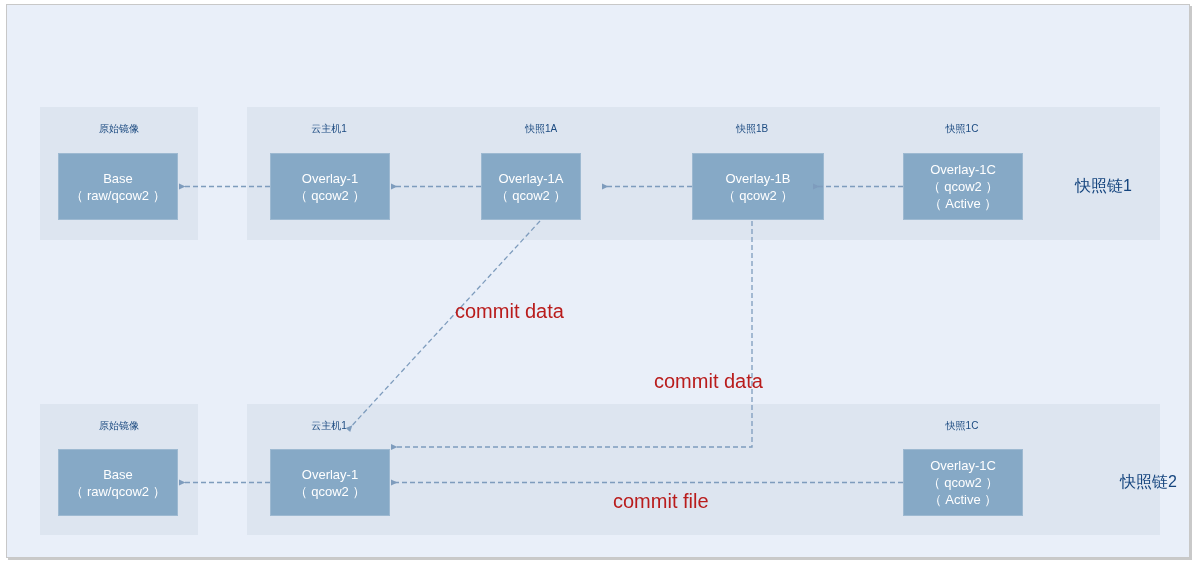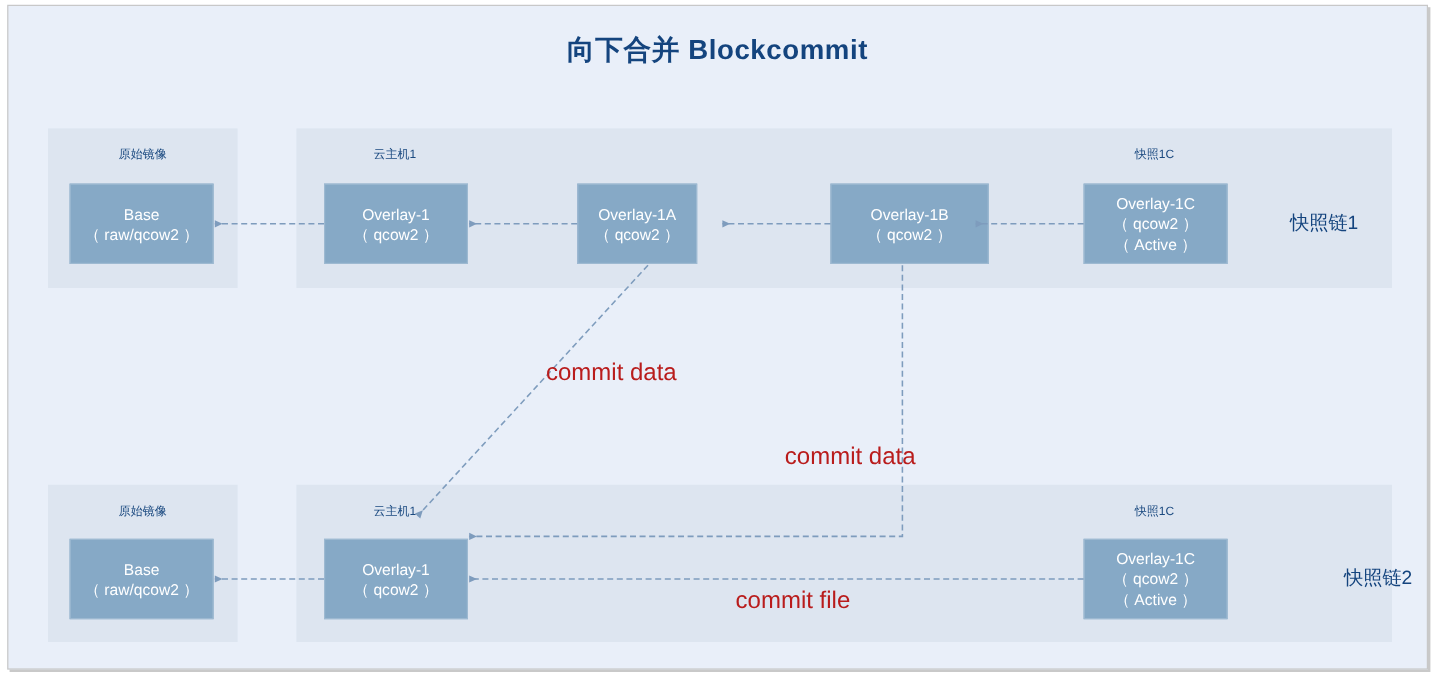--- a/index.html
+++ b/index.html
@@ -92,30 +92,31 @@
     height: 566px;
     pointer-events: none;
   }
 </style>
 </head>
 <body>
 
 <div id="canvas">
   <div class="page-frame"></div>
 
-  <div class="title" style="left:6px;">向下合并 Blockcommit</div>
 
   <div class="panel" style="left:40px;  top:107px; width:158px; height:133px;"></div>
   <div class="panel" style="left:247px; top:107px; width:913px; height:133px;"></div>
 
   <div class="panel" style="left:40px;  top:404px; width:158px; height:131px;"></div>
   <div class="panel" style="left:247px; top:404px; width:913px; height:131px;"></div>
 
   <div class="cap" style="left:40px;  top:122px; width:158px;">原始镜像</div>
   <div class="cap" style="left:250px; top:122px; width:158px;">云主机1</div>
+  <div class="cap" style="left:462px; top:122px; width:158px;">快照1A</div>
+  <div class="cap" style="left:673px; top:122px; width:158px;">快照1B</div>
   <div class="cap" style="left:883px; top:122px; width:158px;">快照1C</div>
 
   <div class="node" style="left:58px;  top:153px; width:120px; height:67px;">
     <span class="ln">Base</span>
     <span class="ln">（ raw/qcow2 ）</span>
   </div>
   <div class="node" style="left:270px; top:153px; width:120px; height:67px;">
     <span class="ln">Overlay-1</span>
     <span class="ln">（ qcow2 ）</span>
   </div>

